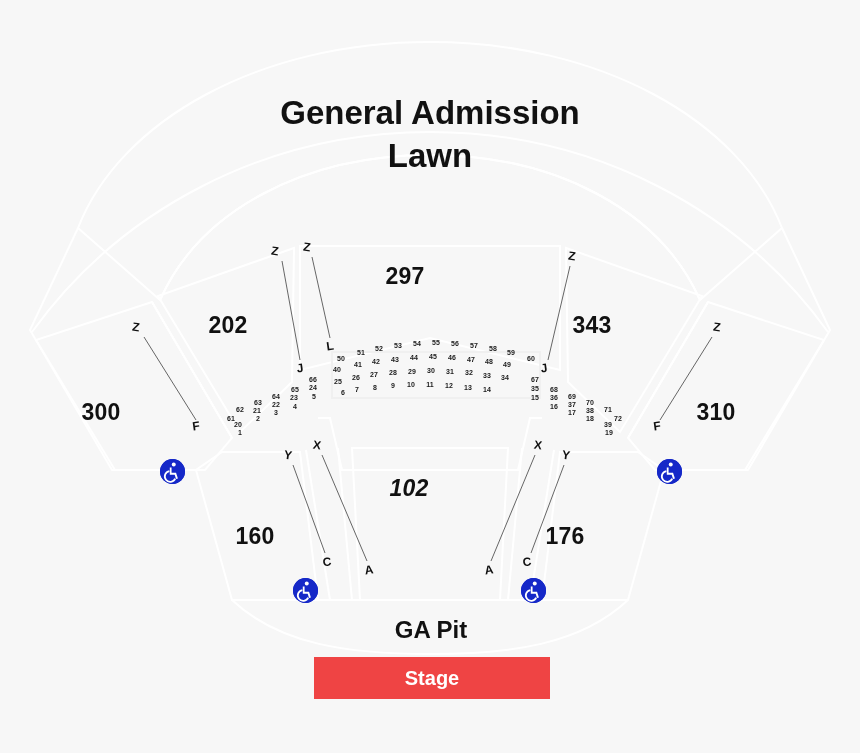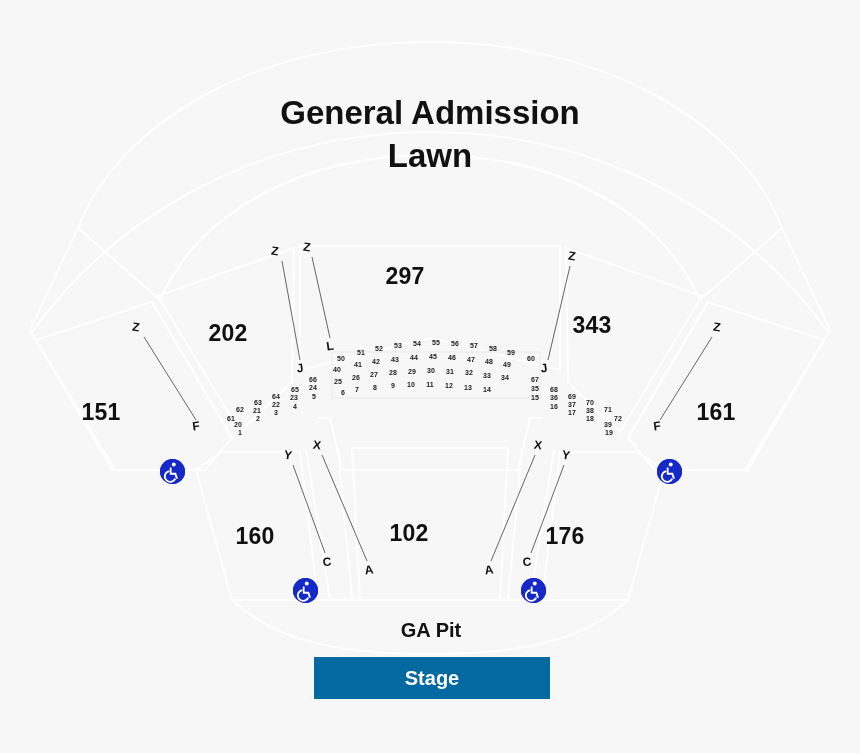--- a/index.html
+++ b/index.html
@@ -8,21 +8,21 @@
     background:#f7f7f7;
     font-family:"Liberation Sans", sans-serif;
     overflow:hidden;
   }
   #map-root{position:relative;width:860px;height:753px;}
   #venue-svg{position:absolute;left:0;top:0;width:860px;height:753px;}
 
   .lbl{position:absolute;color:#111;font-weight:bold;white-space:nowrap;}
   .section-label{font-size:23px;letter-spacing:.2px;}
   .ga-title{font-size:33px;text-align:center;width:100%;left:0;}
-  .gapit-label{font-size:20px;}
+  .gapit-label{font-size:24px;}
   .stage-label{font-size:20px;color:#ffffff;}
   .rowmark{font-size:12px;font-weight:bold;color:#111;}
 
   .stage-box{
     position:absolute;background:#4d4d4f;
     display:flex;align-items:center;justify-content:center;
   }
 
   .wc-icon{
     position:absolute;width:25px;height:25px;border-radius:50%;
@@ -106,27 +106,27 @@
       <line x1="322" y1="455" x2="367" y2="561"></line>
       <line x1="535" y1="455" x2="491" y2="561"></line>
       <line x1="564" y1="465" x2="531" y2="553"></line>
     </g>
   </svg>
 
   <div class="lbl ga-title" style="top:94px;">General Admission</div>
   <div class="lbl ga-title" style="top:137px;">Lawn</div>
 
   <div id="section-layer">
-      <div class="lbl section-label" style="left: 101px; top: 412px; transform: translate(-50%, -50%);">151</div>
-      <div class="lbl section-label" style="left: 228px; top: 325px; transform: translate(-50%, -50%); margin-top: 8px;">202</div>
+      <div class="lbl section-label" style="left: 101px; top: 412px; transform: translate(-50%, -50%);">300</div>
+      <div class="lbl section-label" style="left: 228px; top: 325px; transform: translate(-50%, -50%);">202</div>
       <div class="lbl section-label" style="left: 405px; top: 276px; transform: translate(-50%, -50%);">297</div>
       <div class="lbl section-label" style="left: 592px; top: 325px; transform: translate(-50%, -50%);">343</div>
-      <div class="lbl section-label" style="left: 716px; top: 412px; transform: translate(-50%, -50%);">161</div>
+      <div class="lbl section-label" style="left: 716px; top: 412px; transform: translate(-50%, -50%);">310</div>
       <div class="lbl section-label" style="left: 255px; top: 536px; transform: translate(-50%, -50%);">160</div>
-      <div class="lbl section-label" style="left: 409px; top: 533px; transform: translate(-50%, -50%);">102</div>
+      <div class="lbl section-label" style="left: 409px; top: 488px; transform: translate(-50%, -50%); font-style: italic;">102</div>
       <div class="lbl section-label" style="left: 565px; top: 536px; transform: translate(-50%, -50%);">176</div>
     </div>
 
   <div id="rowmark-layer">
       <div class="lbl rowmark" style="left: 136px; top: 327px; transform: translate(-50%, -50%) rotate(8deg);">Z</div>
       <div class="lbl rowmark" style="left: 196px; top: 426px; transform: translate(-50%, -50%) rotate(-8deg);">F</div>
       <div class="lbl rowmark" style="left: 275px; top: 251px; transform: translate(-50%, -50%) rotate(8deg);">Z</div>
       <div class="lbl rowmark" style="left: 300px; top: 368px; transform: translate(-50%, -50%) rotate(-8deg);">J</div>
       <div class="lbl rowmark" style="left: 307px; top: 247px; transform: translate(-50%, -50%) rotate(8deg);">Z</div>
       <div class="lbl rowmark" style="left: 330px; top: 346px; transform: translate(-50%, -50%) rotate(-8deg);">L</div>
@@ -249,17 +249,17 @@
           <circle cx="12" cy="12" r="12" fill="#1528c8"></circle>
           <circle cx="13.2" cy="5.3" r="1.9" fill="#fff"></circle>
           <path d="M11.1 8.2 L11.1 13.3 L15.4 13.3 L17.2 18.6 L15.4 19.2 L14.1 15.1 L9.4 15.1 L9.4 8.2 Z" fill="#fff"></path>
           <path d="M9.0 11.6 A5.2 5.2 0 1 0 14.6 18.8" fill="none" stroke="#fff" stroke-width="1.7"></path>
         </svg>
       </div>
     </div>
 
   <div class="lbl gapit-label" id="gapit" style="left: 431px; top: 630px; transform: translate(-50%, -50%);">GA Pit</div>
 
-  <div class="stage-box" id="stage-box" style="left: 314px; top: 657px; width: 236px; height: 42px; background: #0369a1;">
+  <div class="stage-box" id="stage-box" style="left: 314px; top: 657px; width: 236px; height: 42px; background: #ef4444;">
     <span class="lbl stage-label" style="position:static;">Stage</span>
   </div>
 
 </div>
 
 </body></html>

